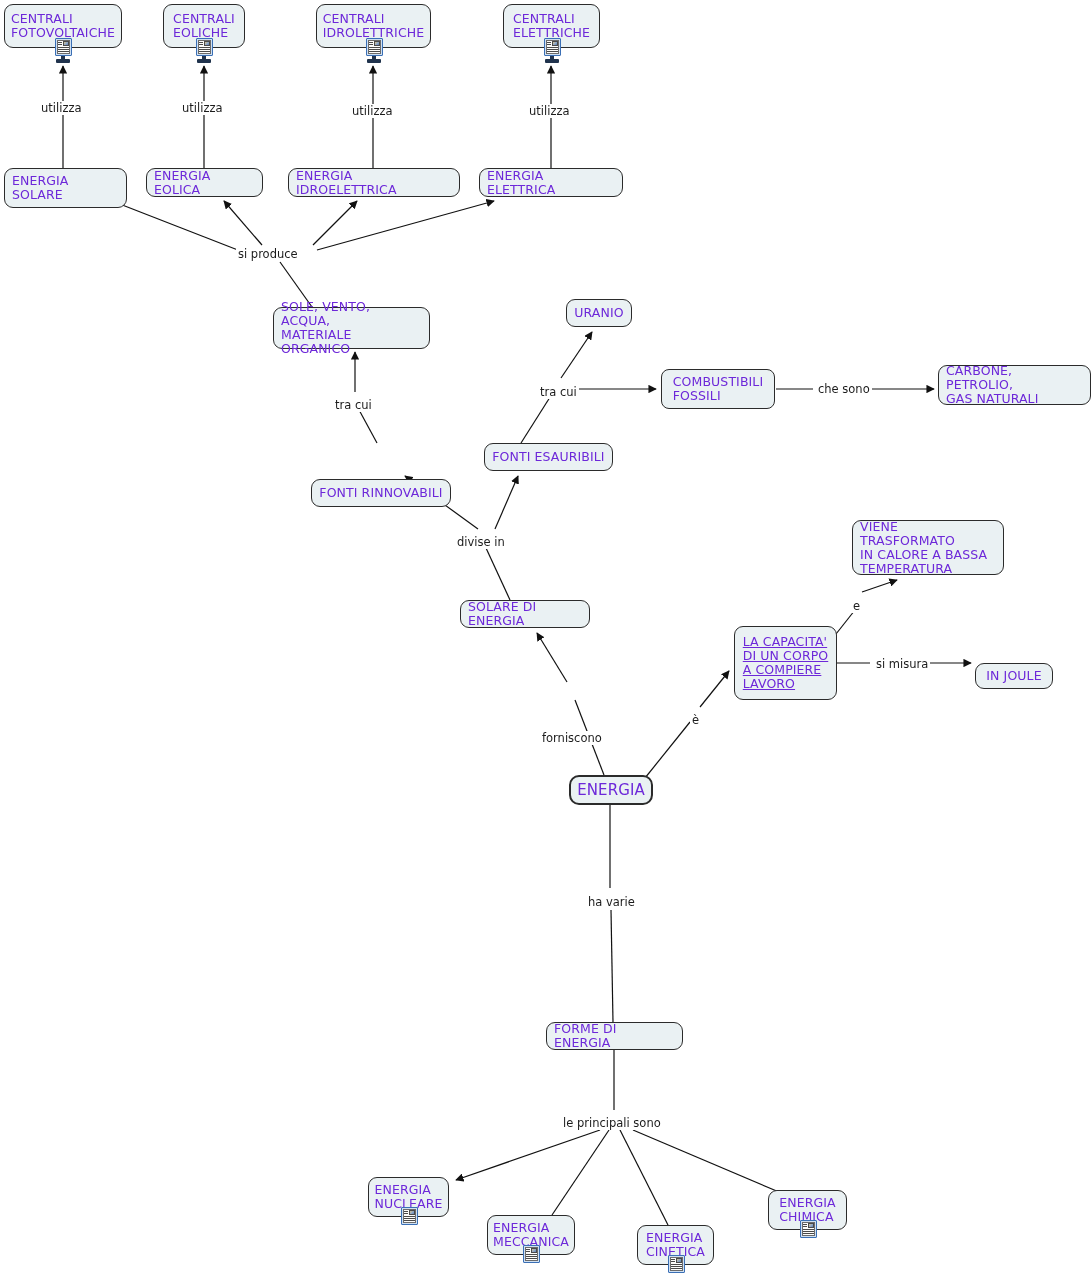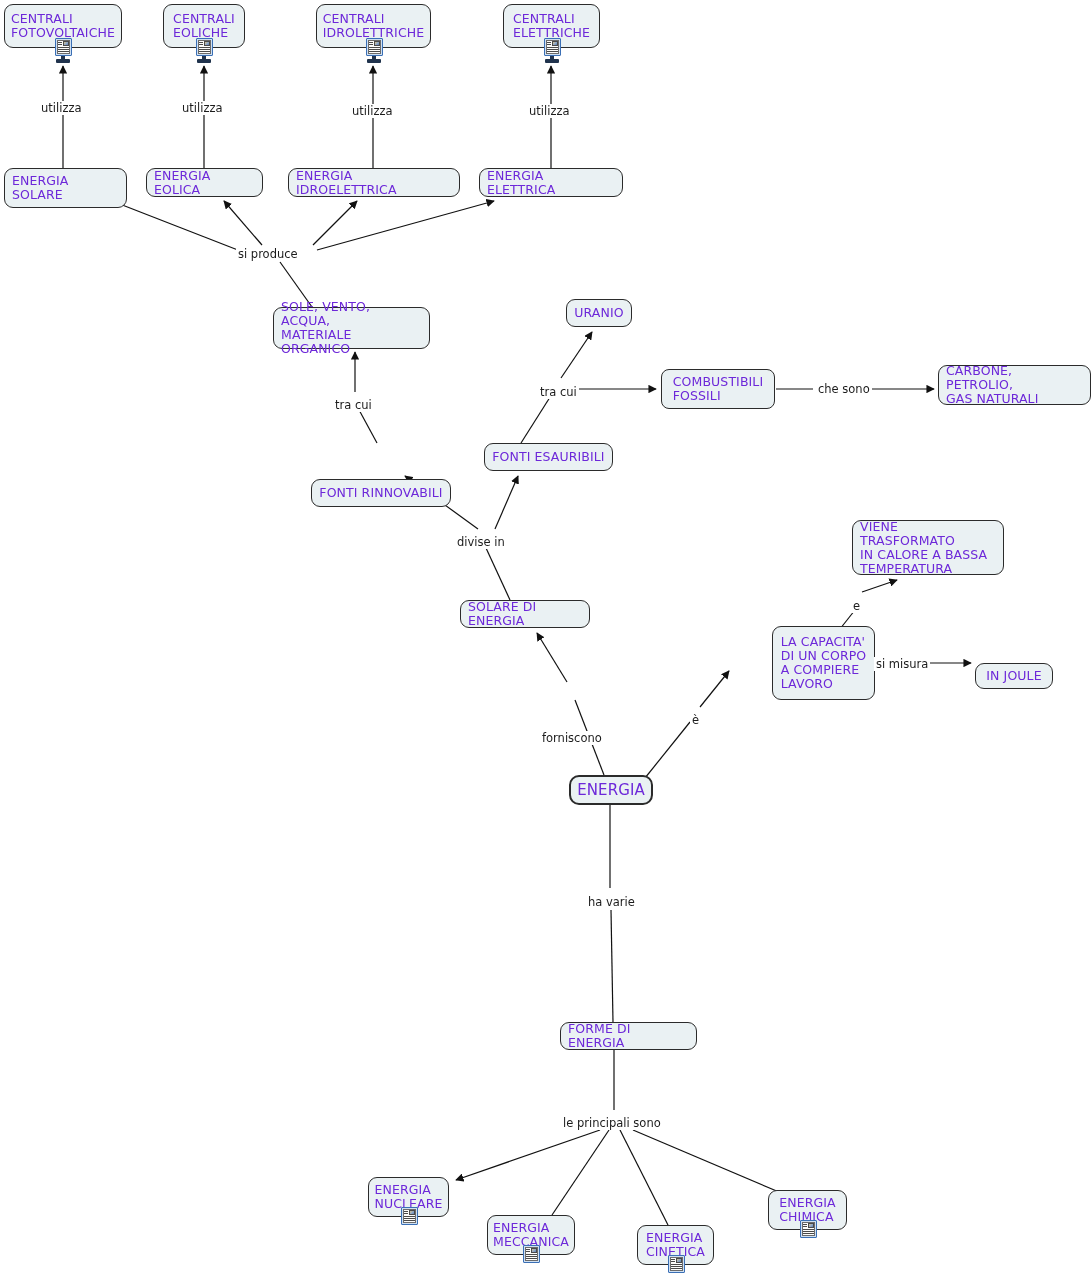--- a/index.html
+++ b/index.html
@@ -258,27 +258,27 @@
       <div class="node" style="left: 661px; top: 369px; width: 114px; height: 40px; border-radius: 8px;">COMBUSTIBILI
 FOSSILI</div>
       <div class="node" style="left: 938px; top: 365px; width: 153px; height: 40px;">CARBONE, PETROLIO,
 GAS NATURALI</div>
       <div class="node" style="left: 311px; top: 443px; width: 140px; height: 28px; margin-top: 36px;">FONTI RINNOVABILI</div>
       <div class="node" style="left: 461px; top: 443px; width: 129px; height: 28px; margin-left: 23px;">FONTI ESAURIBILI</div>
       <div class="node" style="left: 852px; top: 520px; width: 152px; height: 55px;">VIENE TRASFORMATO
 IN CALORE A BASSA
 TEMPERATURA</div>
       <div class="node" style="left: 460px; top: 600px; width: 130px; height: 28px;">SOLARE DI ENERGIA</div>
-      <div class="node" style="left: 772px; top: 626px; width: 103px; height: 74px;">LA CAPACITA'
+      <div class="node" style="left: 734px; top: 626px; width: 103px; height: 74px; text-decoration: underline;">LA CAPACITA'
 DI UN CORPO
 A COMPIERE
 LAVORO</div>
       <div class="node" style="left: 975px; top: 651px; width: 78px; height: 26px; margin-top: 12px;">IN JOULE</div>
       <div class="node thick" style="left: 569px; top: 775px; width: 84px; height: 30px;">ENERGIA</div>
-      <div class="node" style="left: 560px; top: 1022px; width: 137px; height: 28px;">FORME DI ENERGIA</div>
+      <div class="node" style="left: 546px; top: 1022px; width: 137px; height: 28px;">FORME DI ENERGIA</div>
       <div class="node" style="left: 368px; top: 1177px; width: 81px; height: 40px;">ENERGIA
 NUCLEARE</div>
       <div class="doc-icon" style="left: 400.5px; top: 1207px;">
         <span class="frame"></span>
         <span class="page"></span>
         <span class="ln l1"></span>
         <span class="ln l2"></span>
         <span class="ln l3"></span>
         <span class="ln l4"></span>
         <span class="ln l5"></span>

